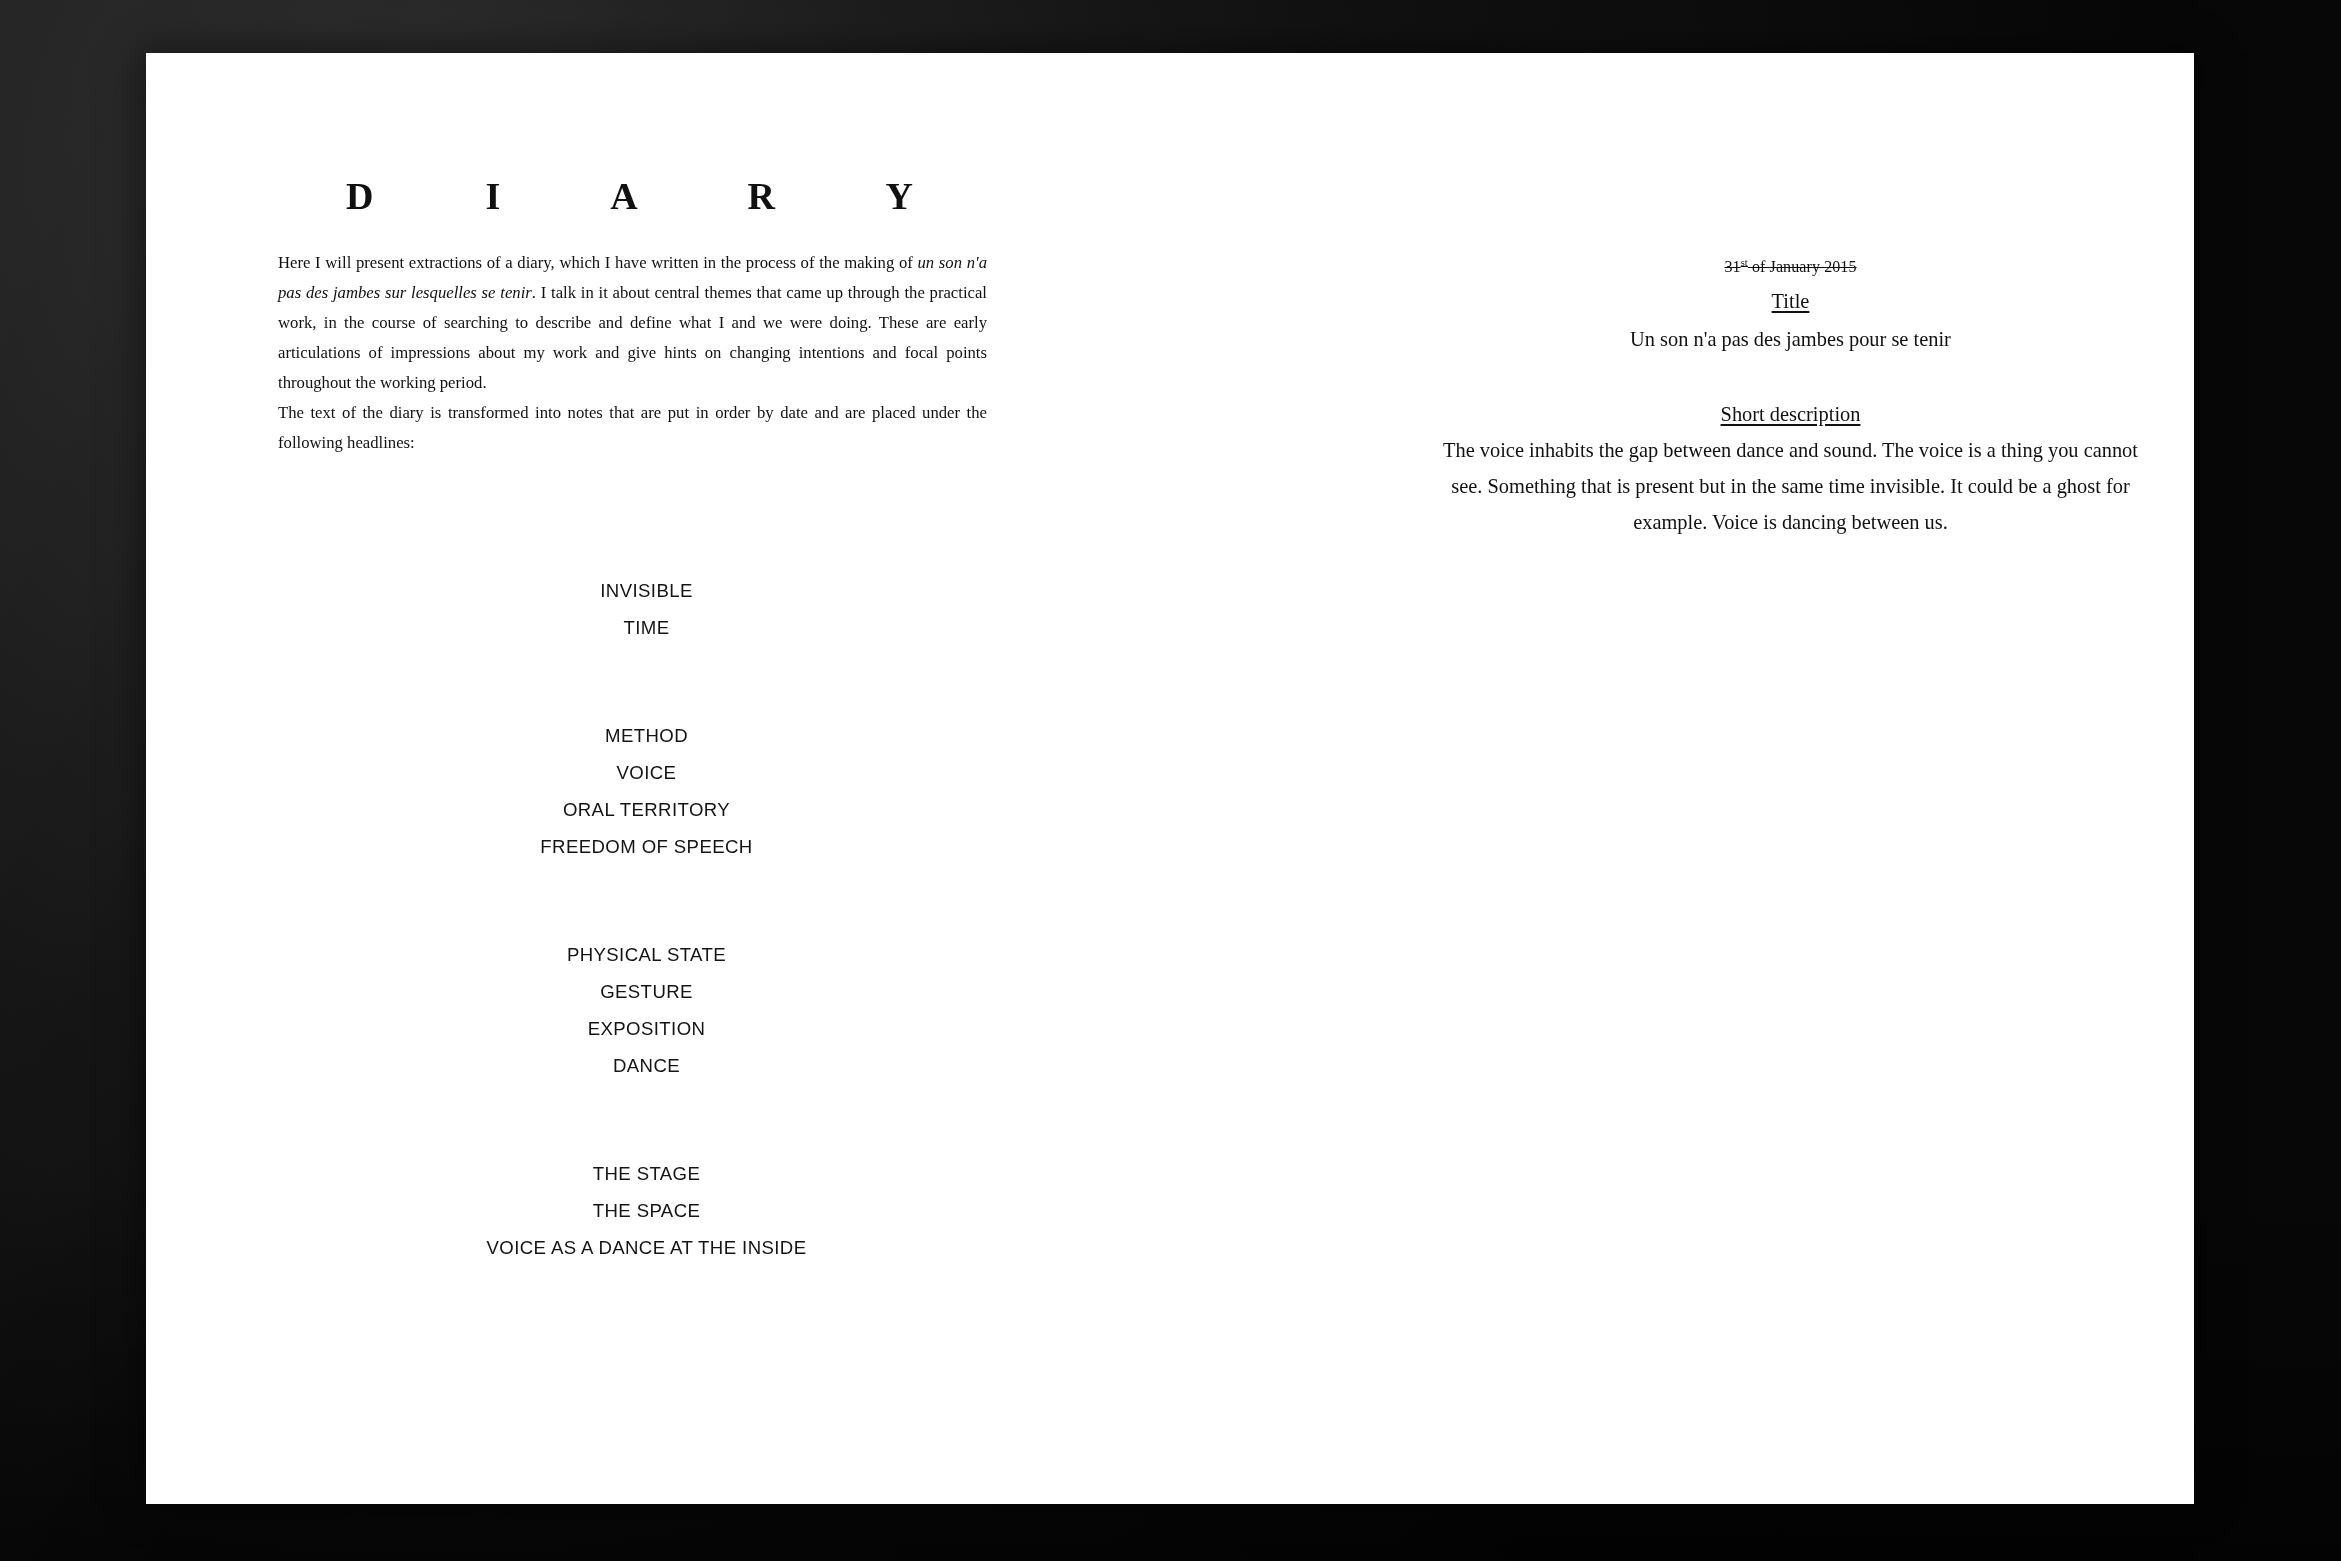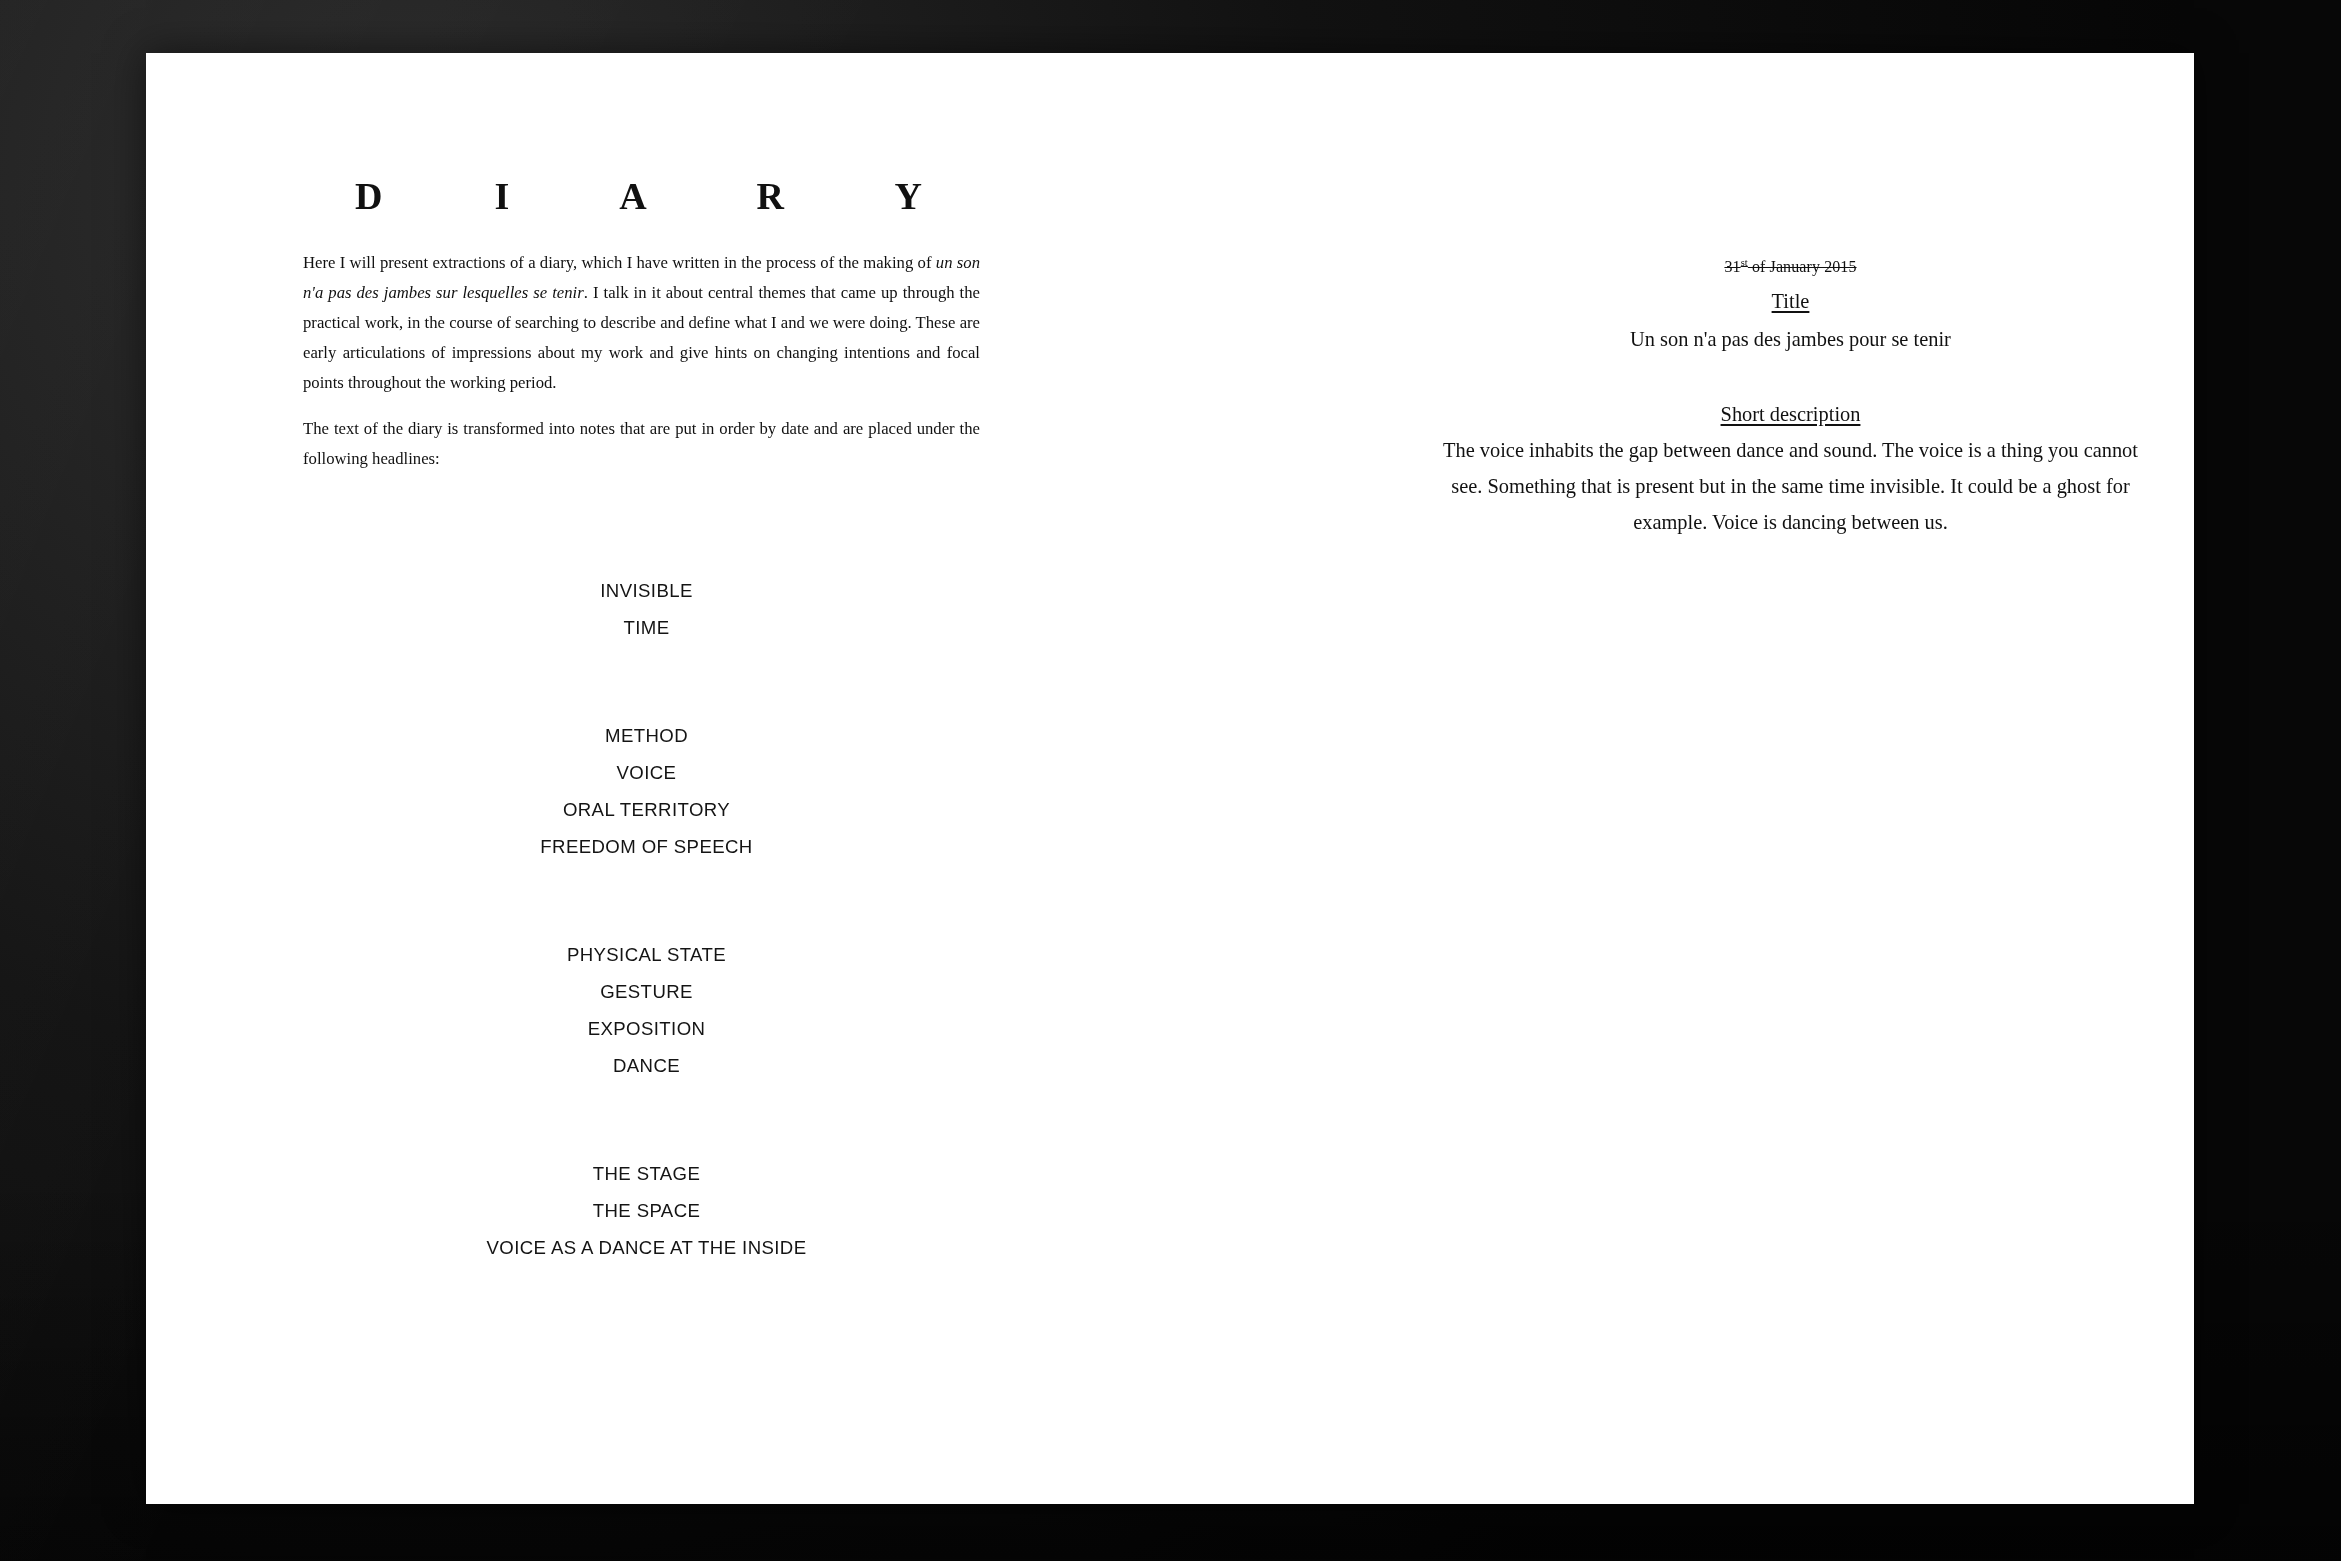--- a/index.html
+++ b/index.html
@@ -33,21 +33,21 @@
     left: 146px;
     top: 53px;
     width: 2048px;
     height: 1451px;
     background: #ffffff;
     box-shadow: 0 0 37px rgba(0,0,0,0.55);
   }
   
   .left-col {
     position: absolute;
-    left: 141px;
+    left: 132px;
     top: 121px;
     width: 709px;
   }
   .diary-title {
     font-family: "Liberation Serif", serif;
     font-weight: bold;
     font-size: 38px;
     letter-spacing: 31px;
     color: #111;
     text-align: left;
@@ -57,21 +57,21 @@
   .intro {
     font-family: "Liberation Serif", serif;
     font-size: 16.7px;
     line-height: 30px;
     color: #111;
     text-align: justify;
     text-justify: inter-word;
     margin: 0;
   }
   .intro em { font-style: italic; }
-  .intro p { margin: 16px; }
+  .intro p { margin: 0; }
   .intro p.second { margin-top: 0; }
 
   .headline-groups {
     position: absolute;
     left: 146px;
     top: 519px;
     width: 709px;
     text-align: center;
   }
   .hl-group { margin-bottom: 71px; }

